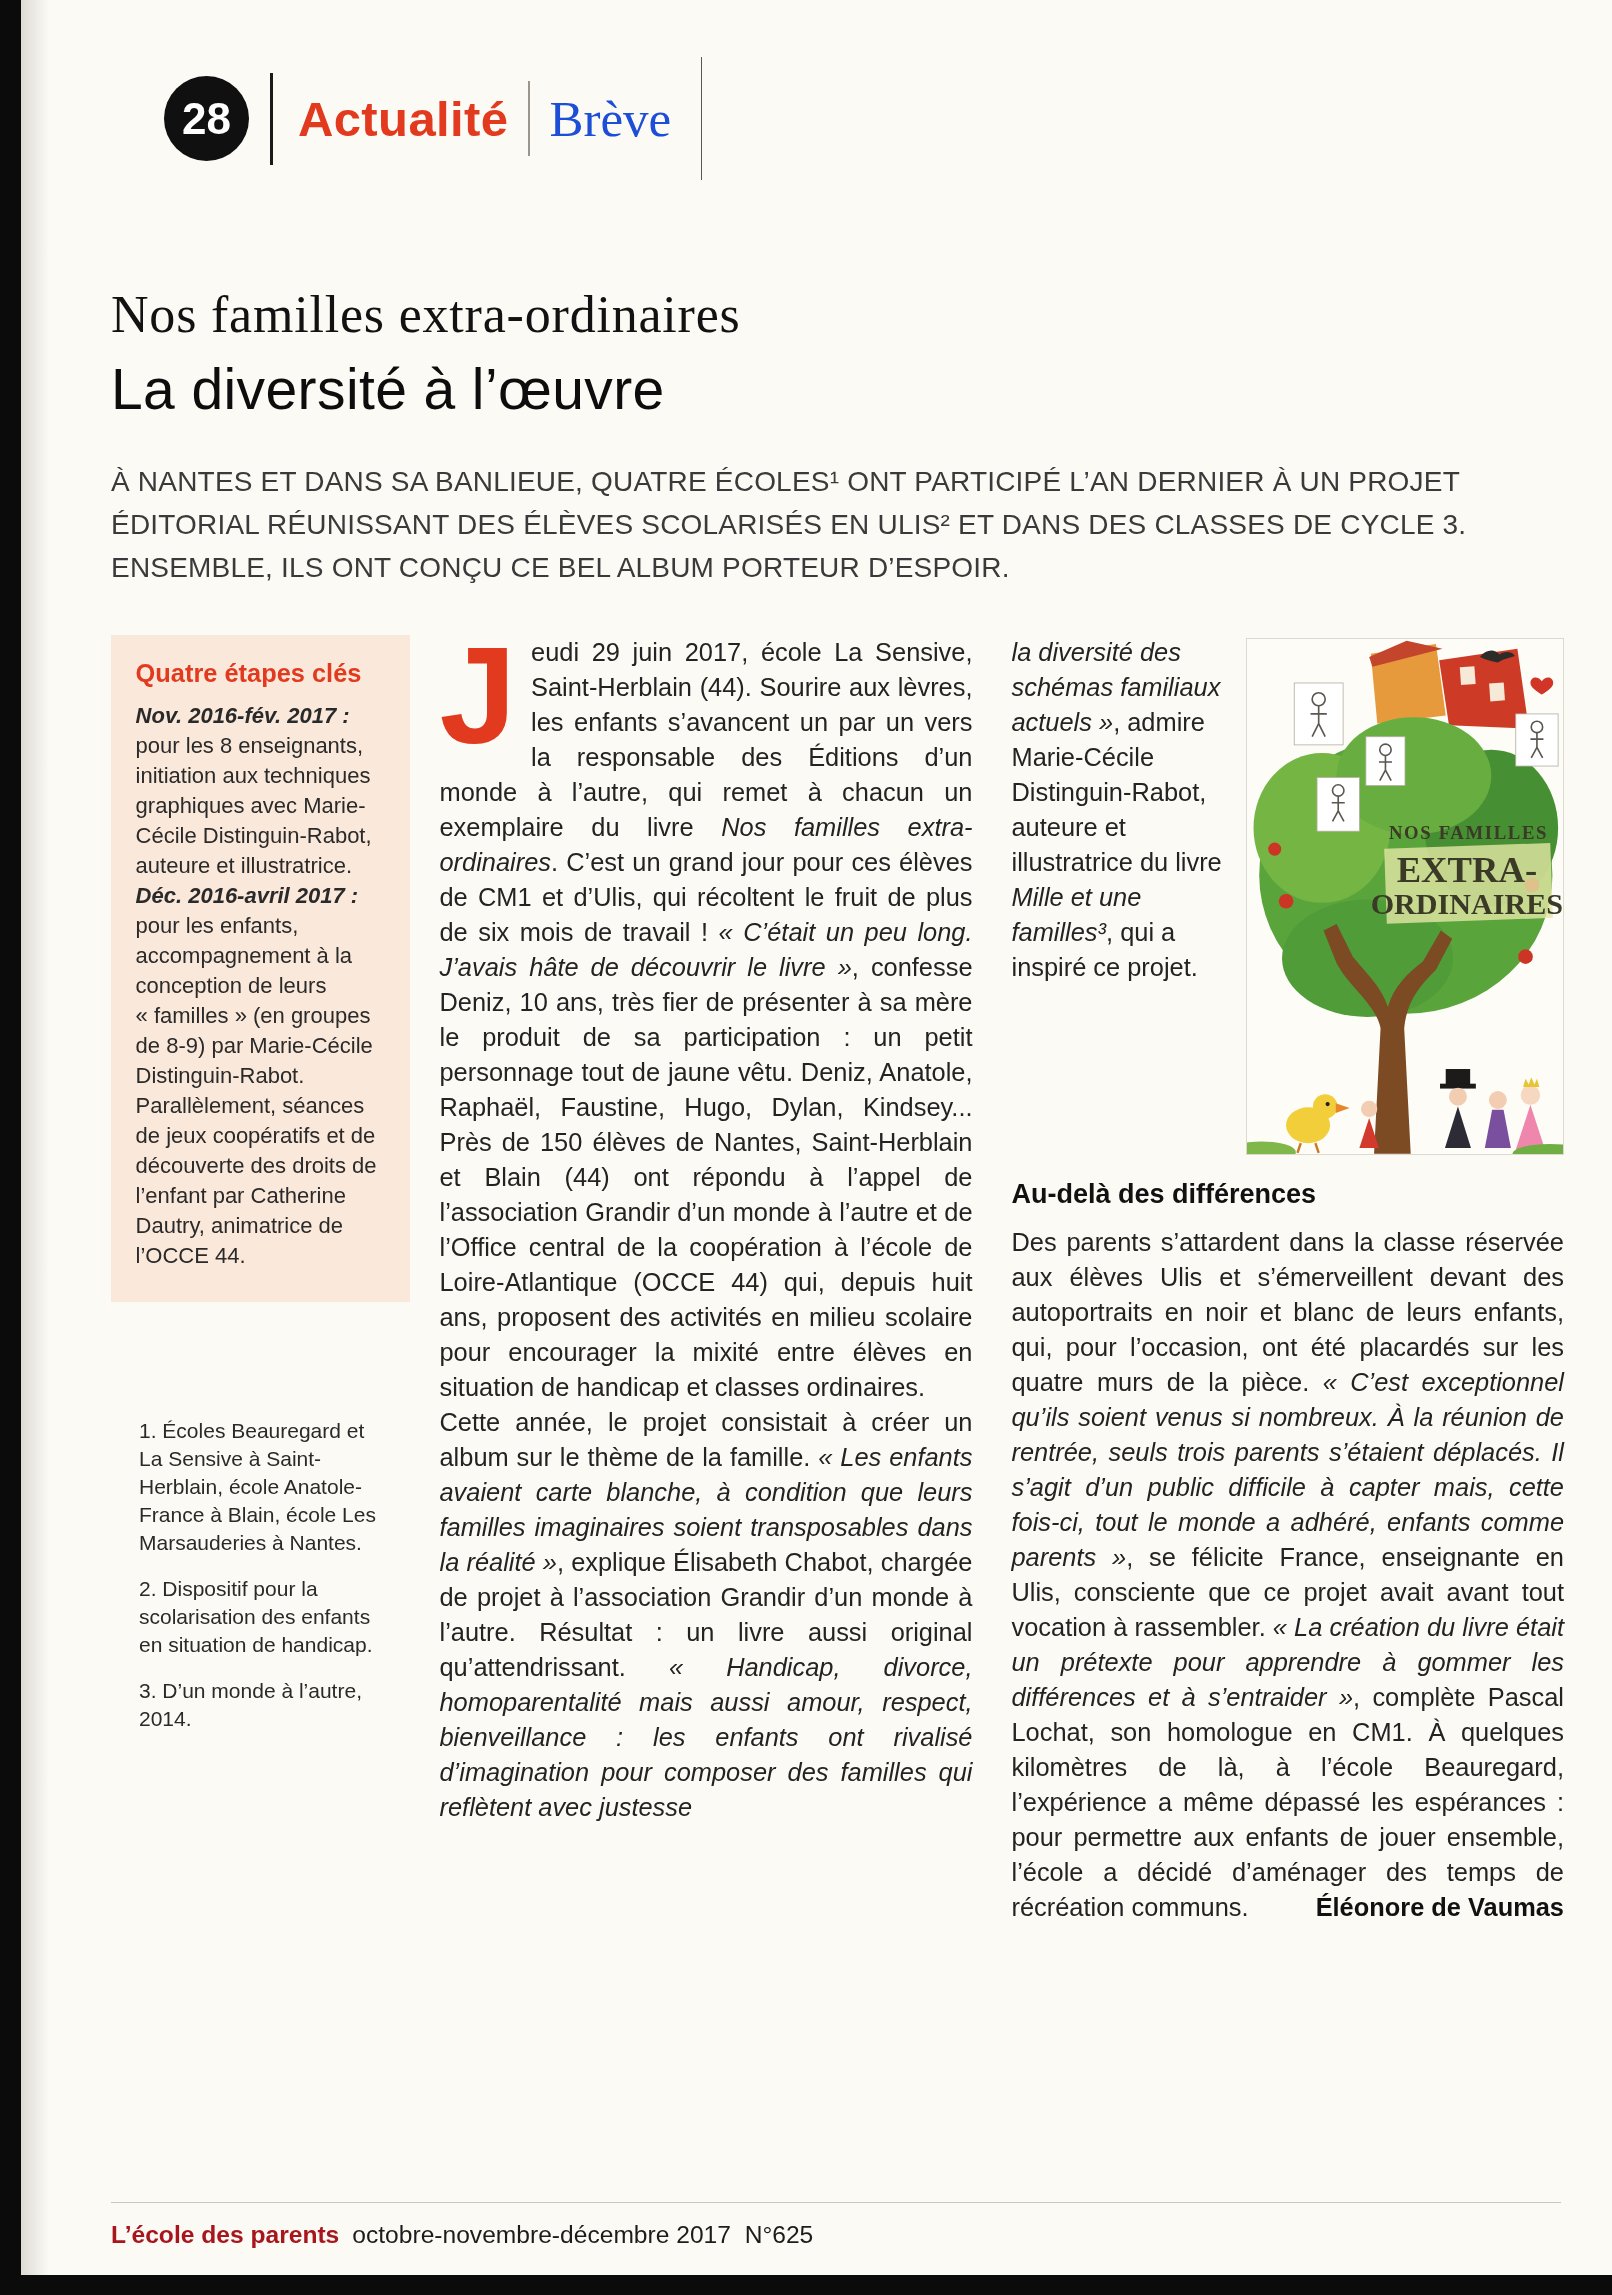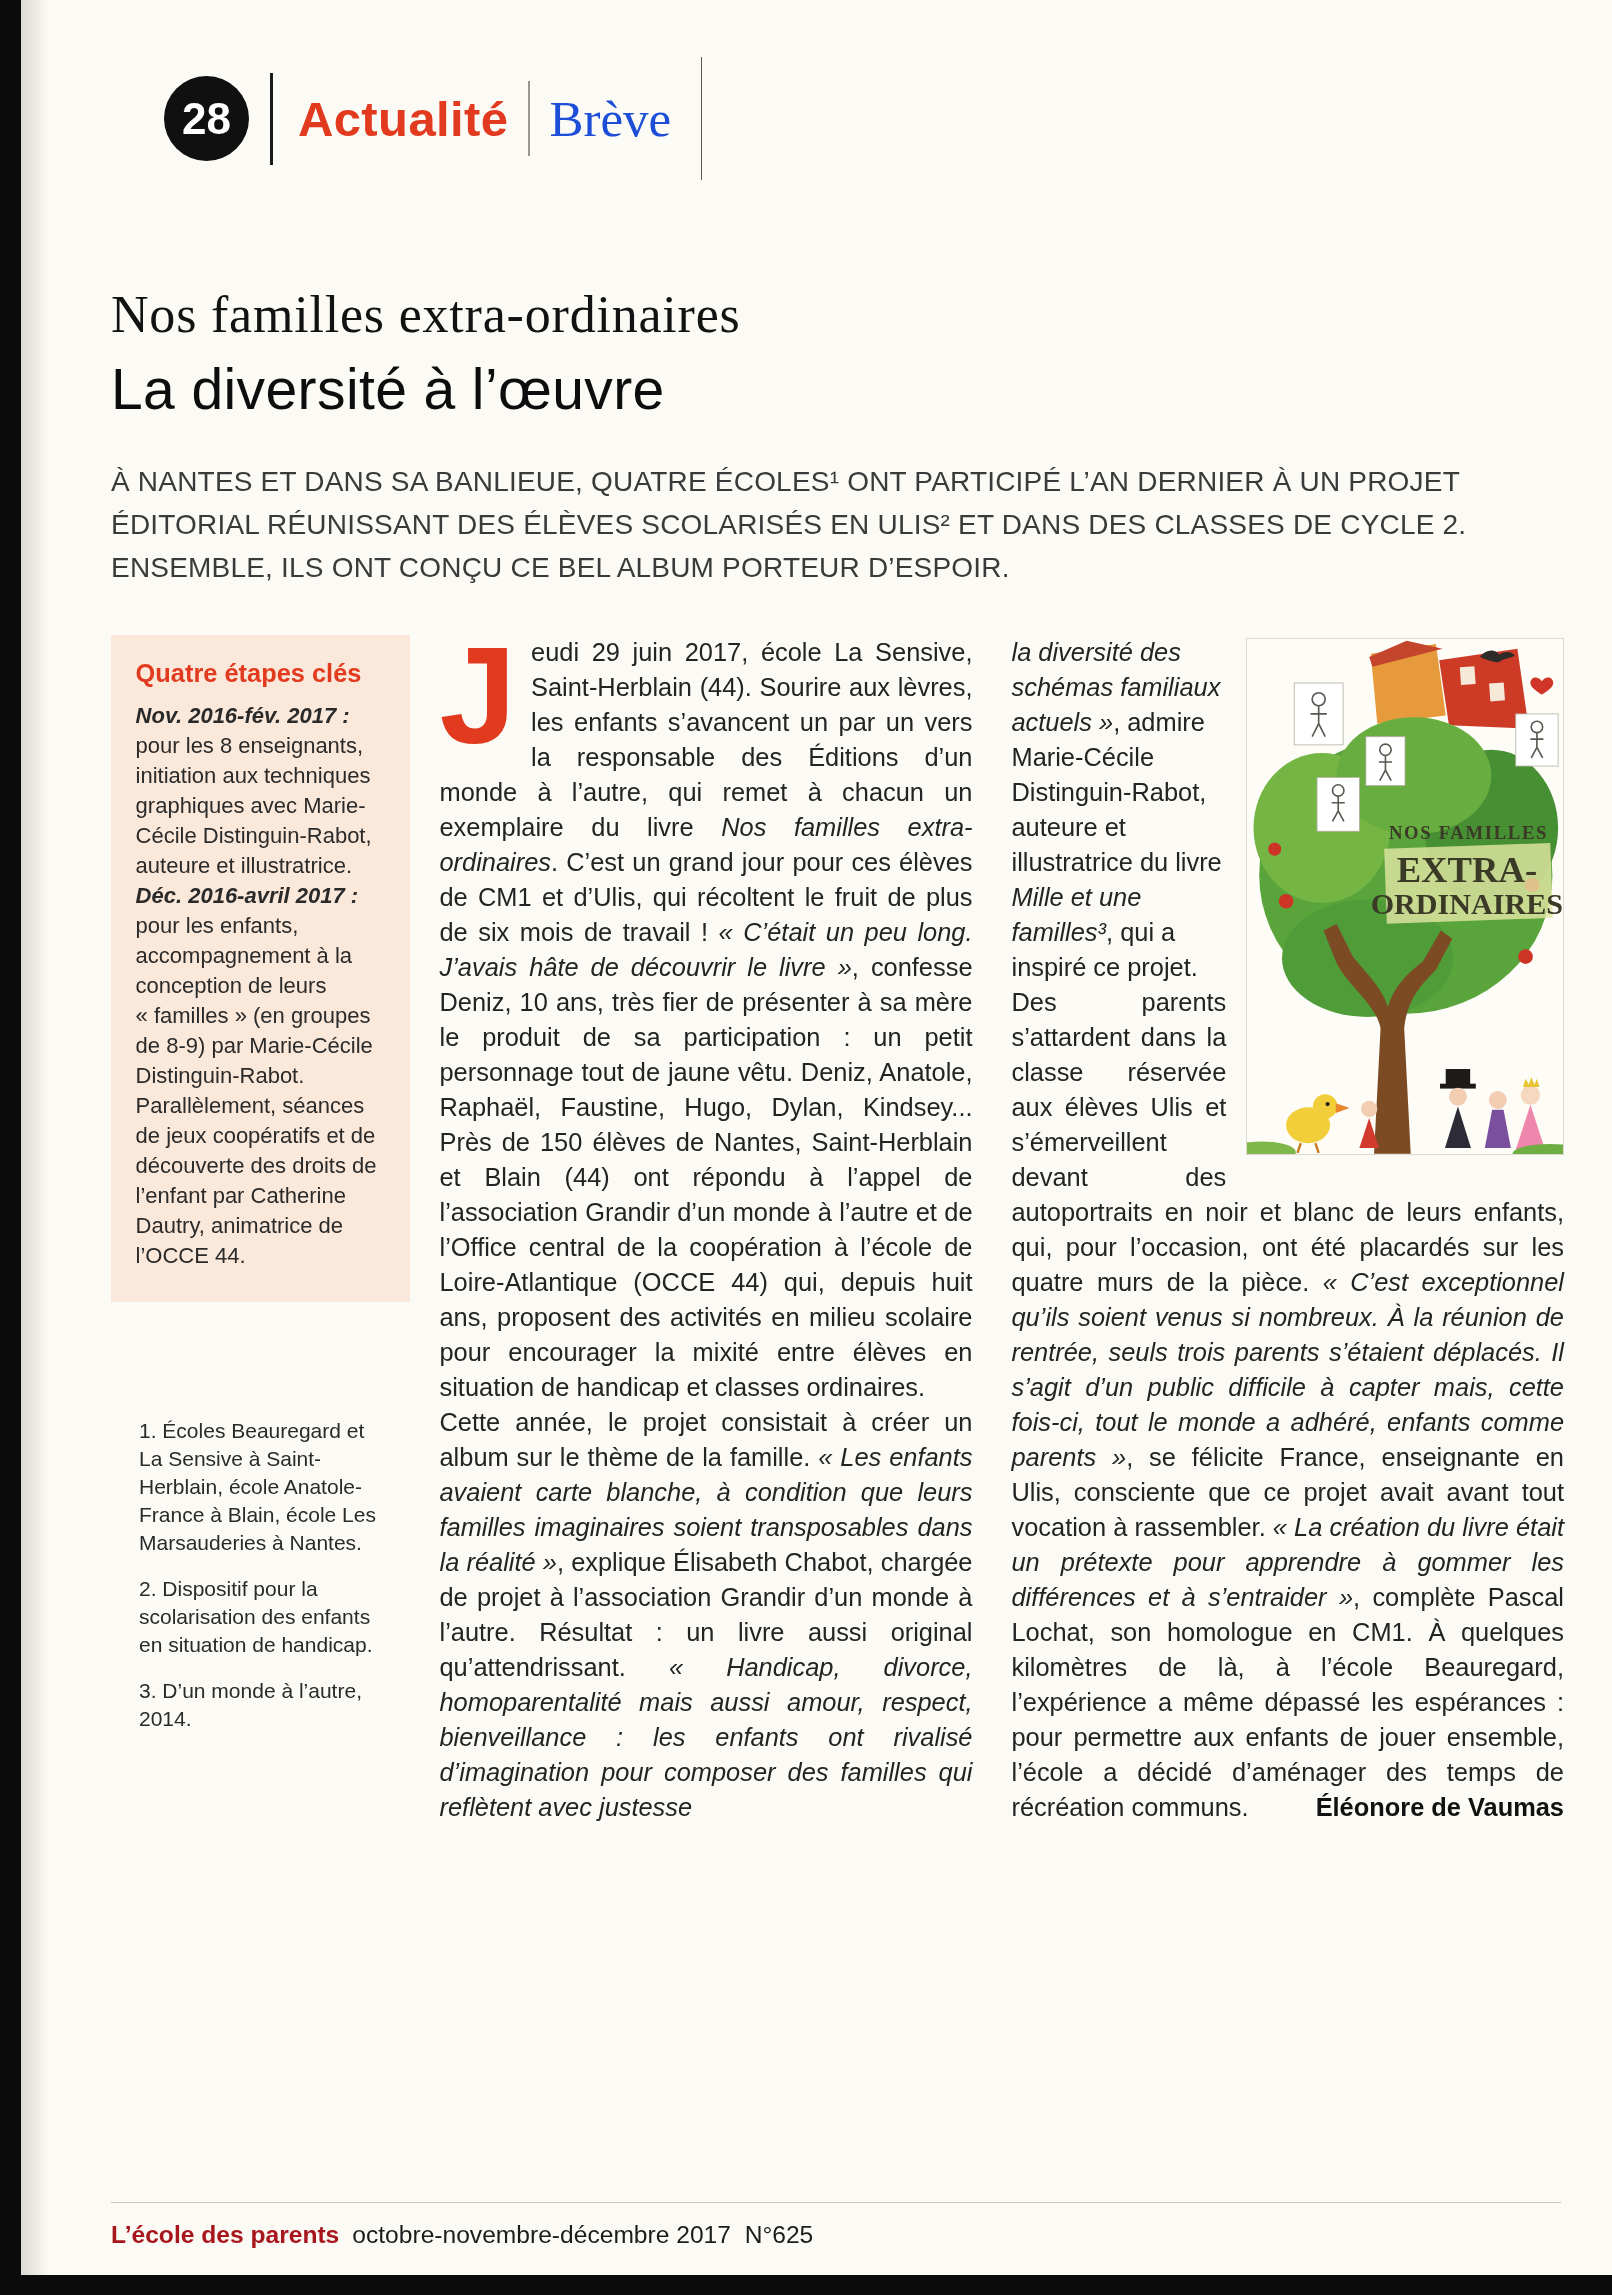--- a/index.html
+++ b/index.html
@@ -79,21 +79,21 @@
     <div class="vr2"></div>
     <div class="subsection-label">Brève</div>
     <div class="vr3"></div>
   </div>
 
   <div class="inner">
 
     <div class="title-block">
       <div class="kicker">Nos familles extra-ordinaires</div>
       <h1 class="headline">La diversité à l’œuvre</h1>
-      <p class="standfirst">À NANTES ET DANS SA BANLIEUE, QUATRE ÉCOLES¹ ONT PARTICIPÉ L’AN DERNIER À UN PROJET ÉDITORIAL RÉUNISSANT DES ÉLÈVES SCOLARISÉS EN ULIS² ET DANS DES CLASSES DE CYCLE 2. ENSEMBLE, ILS ONT CONÇU CE BEL ALBUM PORTEUR D’ESPOIR.</p>
+      <p class="standfirst">À NANTES ET DANS SA BANLIEUE, QUATRE ÉCOLES¹ ONT PARTICIPÉ L’AN DERNIER À UN PROJET ÉDITORIAL RÉUNISSANT DES ÉLÈVES SCOLARISÉS EN ULIS² ET DANS DES CLASSES DE CYCLE 3. ENSEMBLE, ILS ONT CONÇU CE BEL ALBUM PORTEUR D’ESPOIR.</p>
     </div>
 
     <div class="columns">
 
       <div class="col-left">
         <div class="keybox">
           <div class="keybox-title">Quatre étapes clés</div>
           <p class="key-entry"><span class="lead">Nov. 2016-fév. 2017&nbsp;:</span><span> pour les 8 enseignants, initiation aux techniques graphiques avec Marie-Cécile Distinguin-Rabot, auteure et illustratrice.</span></p>
           <p class="key-entry"><span class="lead">Déc. 2016-avril 2017&nbsp;:</span><span> pour les enfants, accompagnement à la conception de leurs «&nbsp;familles&nbsp;» (en groupes de 8-9) par Marie-Cécile Distinguin-Rabot. Parallèlement, séances de jeux coopératifs et de découverte des droits de l’enfant par Catherine Dautry, animatrice de l’OCCE 44.</span></p>
         </div>
@@ -182,20 +182,21 @@
               <polygon points="339,550 342,540 346,547 349,538 353,547 356,540 359,550" fill="#e7c431"></polygon>
               <polygon points="330,627 348,572 366,627" fill="#ef86ac"></polygon>
             </g>
             <ellipse cx="18" cy="630" rx="42" ry="13" fill="#7fb74a"></ellipse>
             <ellipse cx="372" cy="632" rx="46" ry="12" fill="#6fae43"></ellipse>
           </svg>
         </div>
 
         <p class="para wrap-para"><span><span class="it">la diversité des schémas fami­liaux actuels&nbsp;»</span><span>, admire Marie-Cécile Distinguin-Rabot, auteure et illustratrice du livre </span><span class="it">Mille et une familles³</span><span>, qui a inspiré ce projet.</span></span></p>
 
+        <h2 class="subhead">Au-delà des différences</h2>
 
         <p class="para"><span><span>Des parents s’attardent dans la classe réservée aux élèves Ulis et s’émerveillent devant des autoportraits en noir et blanc de leurs enfants, qui, pour l’occasion, ont été placardés sur les quatre murs de la pièce. </span><span class="it">«&nbsp;C’est exceptionnel qu’ils soient venus si nombreux. À la réunion de rentrée, seuls trois parents s’étaient déplacés. Il s’agit d’un public difficile à capter mais, cette fois-ci, tout le monde a adhéré, enfants comme parents&nbsp;»</span><span>, se félicite France, enseignante en Ulis, consciente que ce projet avait avant tout vocation à rassembler. </span><span class="it">«&nbsp;La création du livre était un prétexte pour apprendre à gommer les différences et à s’entraider&nbsp;»</span><span>, complète Pascal Lochat, son homologue en CM1. À quelques kilomètres de là, à l’école Beauregard, l’expérience a même dépassé les espérances&nbsp;: pour permettre aux enfants de jouer ensemble, l’école a décidé d’aménager des temps de récréation communs.</span></span><span class="byline">Éléonore de Vaumas</span></p>
       </div>
     </div>
   </div>
 
   <div class="pagefooter">
     <span class="mag">L’école des parents</span><span>octobre-novembre-décembre 2017 &nbsp;N°625</span>
   </div>
 </div>

